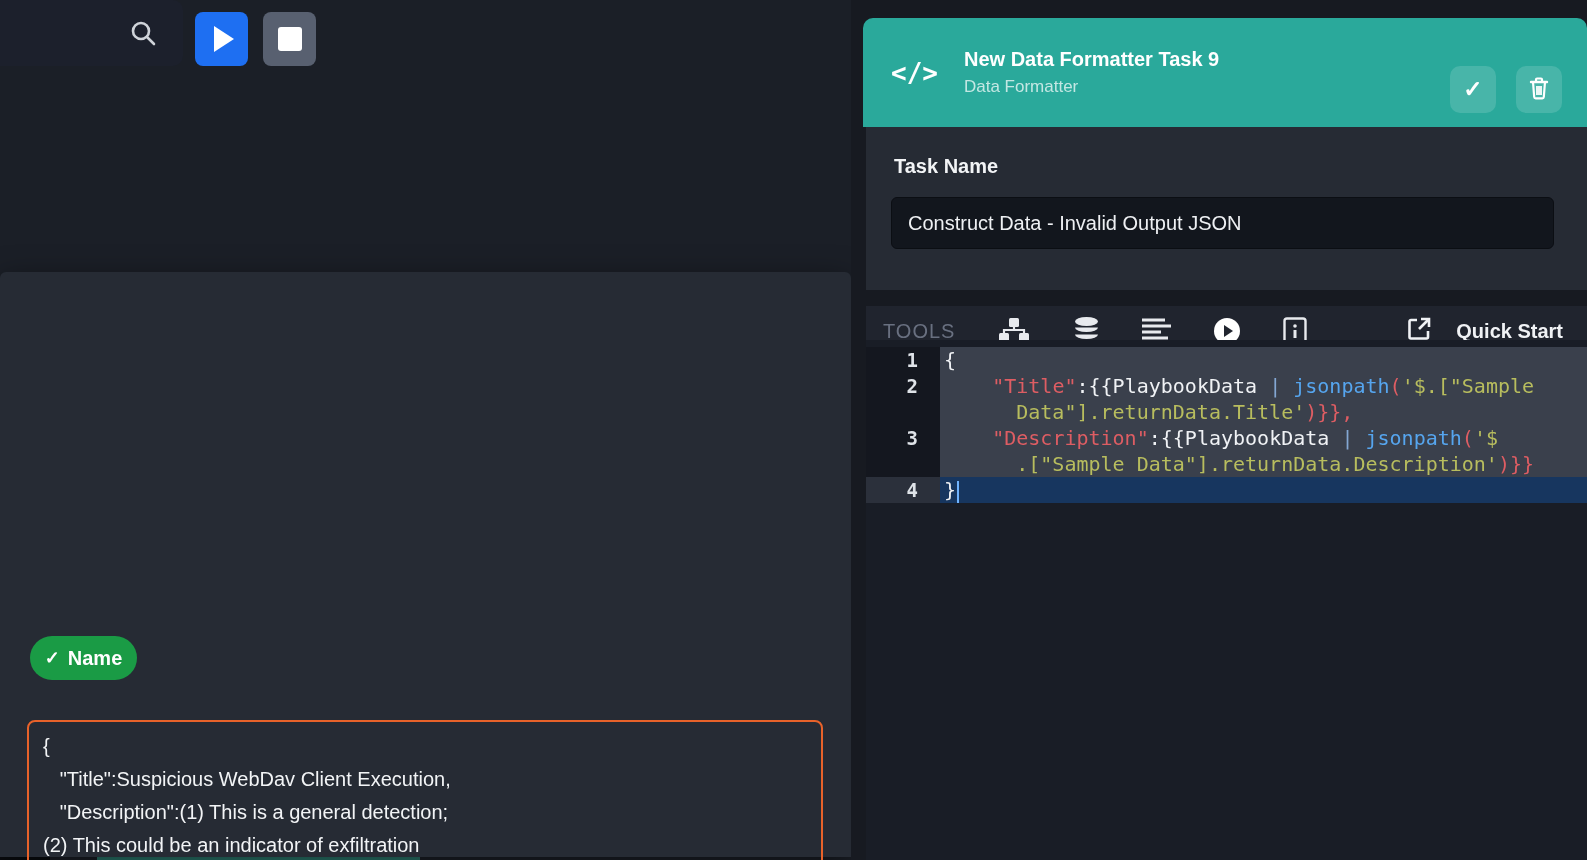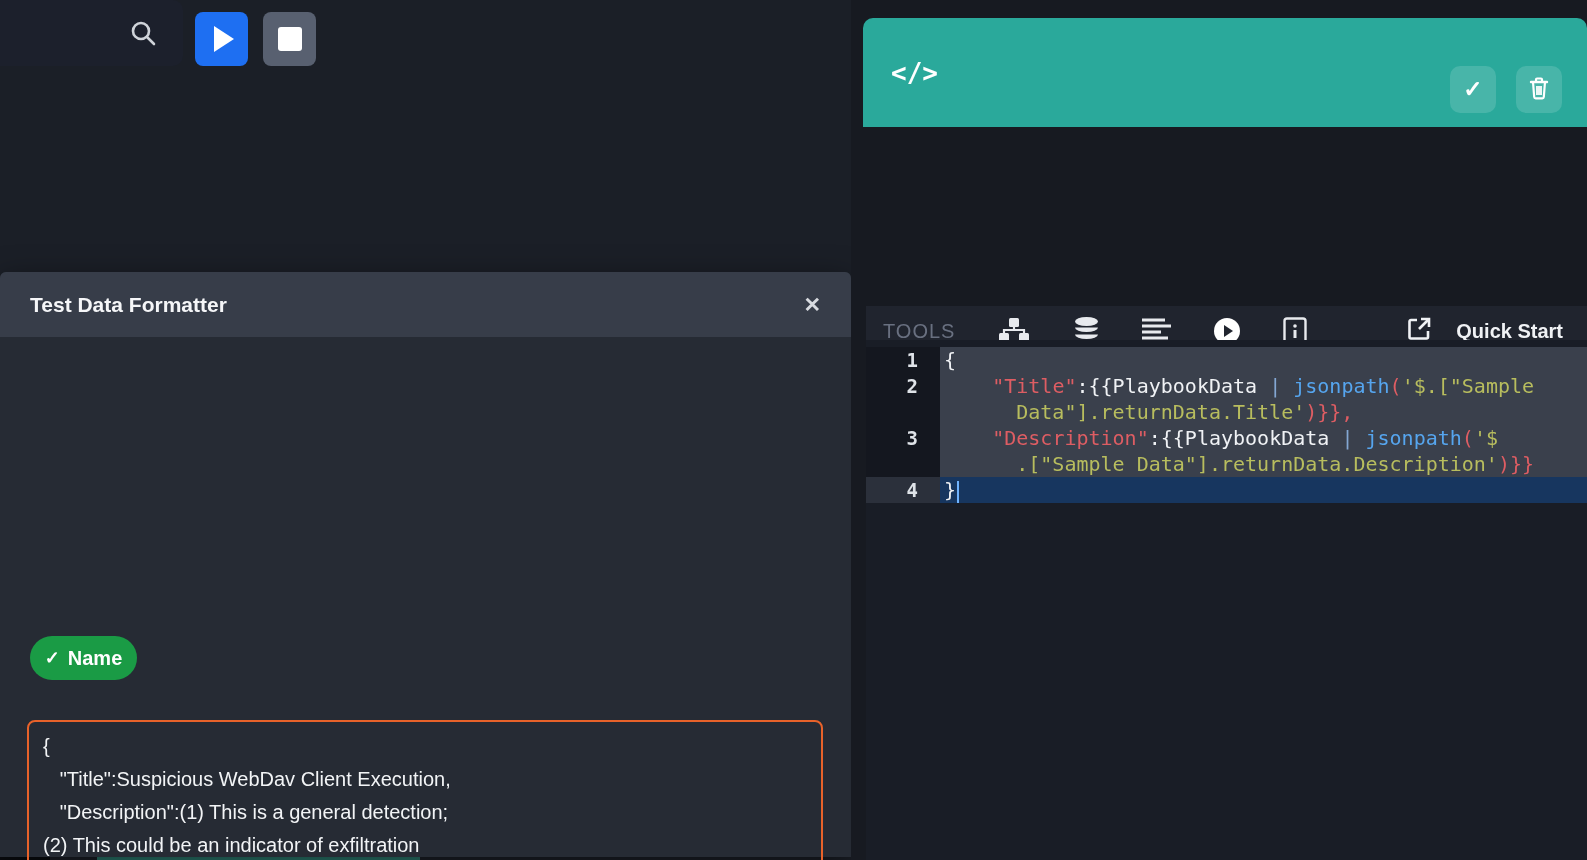--- a/index.html
+++ b/index.html
@@ -105,59 +105,63 @@
     <span id="play-tri"></span>
   </div>
   <div id="stop-btn" class="abs tb-btn">
     <span id="stop-sq"></span>
   </div>
 
   <div id="bl-strip" class="abs"></div>
   <div id="teal-sliver" class="abs"></div>
 
   <div id="modal" class="abs">
-    <div id="modal-header">
-      <span id="modal-title">Test Data Formatter</span>
-      <span id="modal-close">✕</span>
-    </div>
     <div id="modal-instr-row">
       <div id="done-btn">
         <span id="done-check">✓</span>
         <span>Name</span>
       </div>
     </div>
     <textarea id="output-area" class="abs" spellcheck="false" style="">{
    "Title":Suspicious WebDav Client Execution,
    "Description":(1) This is a general detection;
 (2) This could be an indicator of exfiltration
 }</textarea>
 
   </div>
 
   <div id="right-col" class="abs"></div>
 
   <div id="teal-header" class="abs">
     <span id="code-glyph">&lt;/&gt;</span>
+    <span id="th-text">
+      <div id="th-title">New Data Formatter Task 9</div>
+      <div id="th-sub">Data Formatter</div>
+    </span>
     <div id="confirm-btn" class="th-btn">
       <span>✓</span>
     </div>
     <div id="delete-btn" class="th-btn">
       <span>
         <svg width="22" height="24" viewBox="0 0 22 24">
             <path d="M3 6 h16" stroke="#fff" stroke-width="2.4" stroke-linecap="round"></path>
             <path d="M8 6 V3.5 a1 1 0 0 1 1-1 h4 a1 1 0 0 1 1 1 V6" fill="none" stroke="#fff" stroke-width="2.2"></path>
             <path d="M5 6 l1.2 15 a1.5 1.5 0 0 0 1.5 1.4 h6.6 a1.5 1.5 0 0 0 1.5-1.4 L17 6" fill="none" stroke="#fff" stroke-width="2.2"></path>
             <line x1="9" y1="10" x2="9" y2="19" stroke="#fff" stroke-width="1.8"></line>
             <line x1="11" y1="10" x2="11" y2="19" stroke="#fff" stroke-width="1.8"></line>
             <line x1="13" y1="10" x2="13" y2="19" stroke="#fff" stroke-width="1.8"></line>
           </svg>
       </span>
     </div>
   </div>
 
+  <div id="task-section" class="abs">
+    <span id="task-label">Task Name</span>
+    <input id="task-input" value="Construct Data - Invalid Output JSON" style="">
+  </div>
 
   <div id="tools-row" class="abs">
     <span id="tools-label">TOOLS</span>
     <span class="tool-icon">
       <svg width="34" height="30" viewBox="0 0 34 30">
           <rect x="12" y="2" width="10" height="9" rx="1.5" fill="#e8eaee"></rect>
           <rect x="2" y="17" width="10" height="9" rx="1.5" fill="#e8eaee"></rect>
           <rect x="22" y="17" width="10" height="9" rx="1.5" fill="#e8eaee"></rect>
           <path d="M17 11 v3 M7 17 v-3 h20 v3" stroke="#e8eaee" stroke-width="2.2" fill="none"></path>
         </svg>

